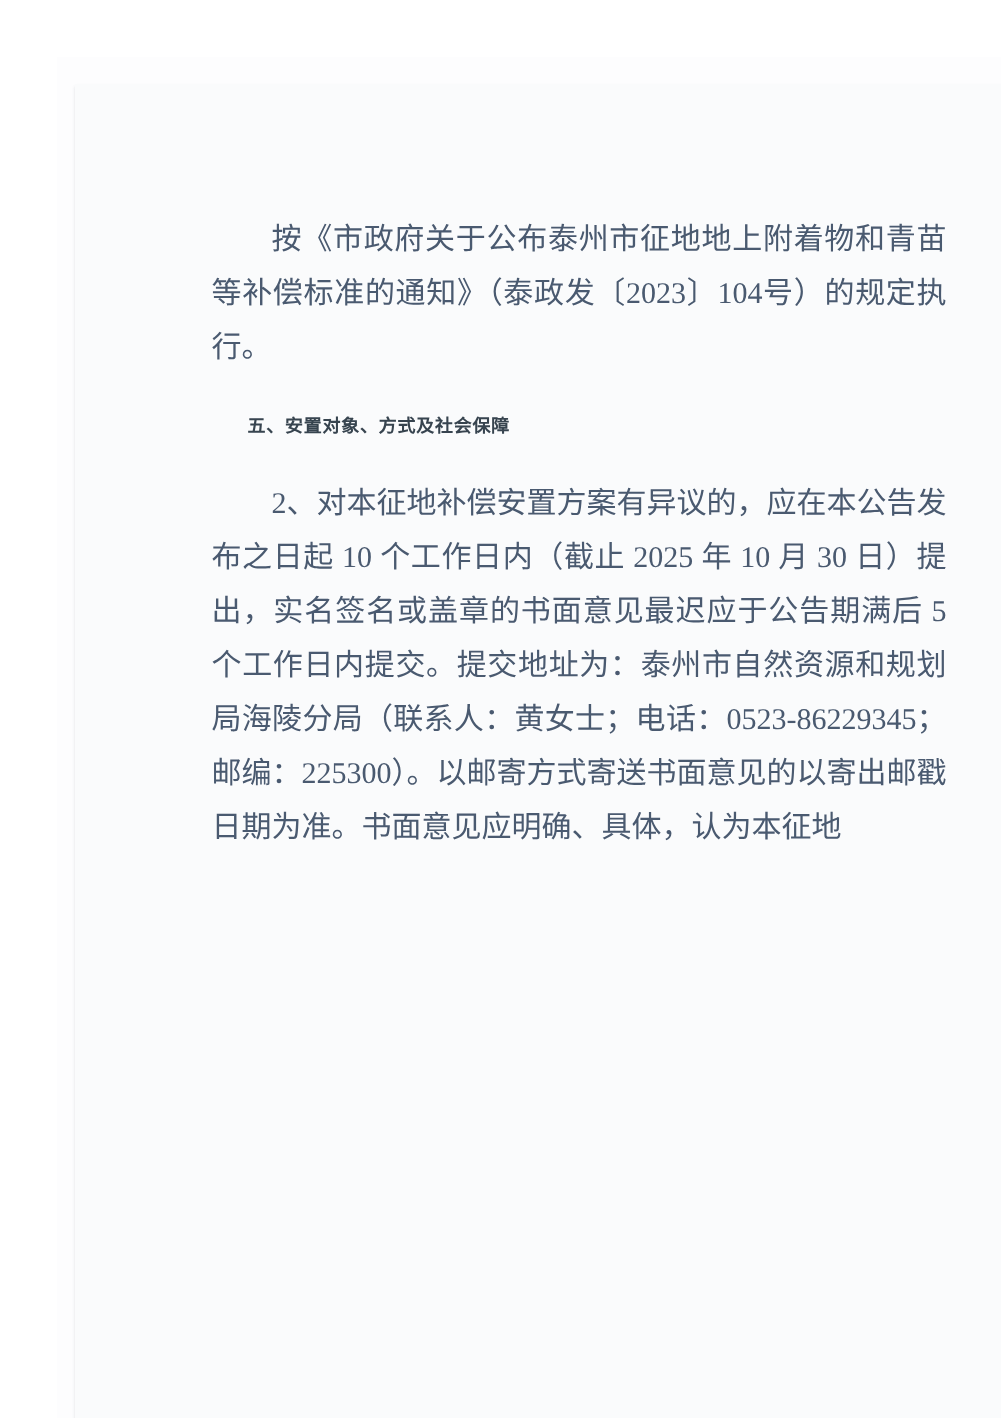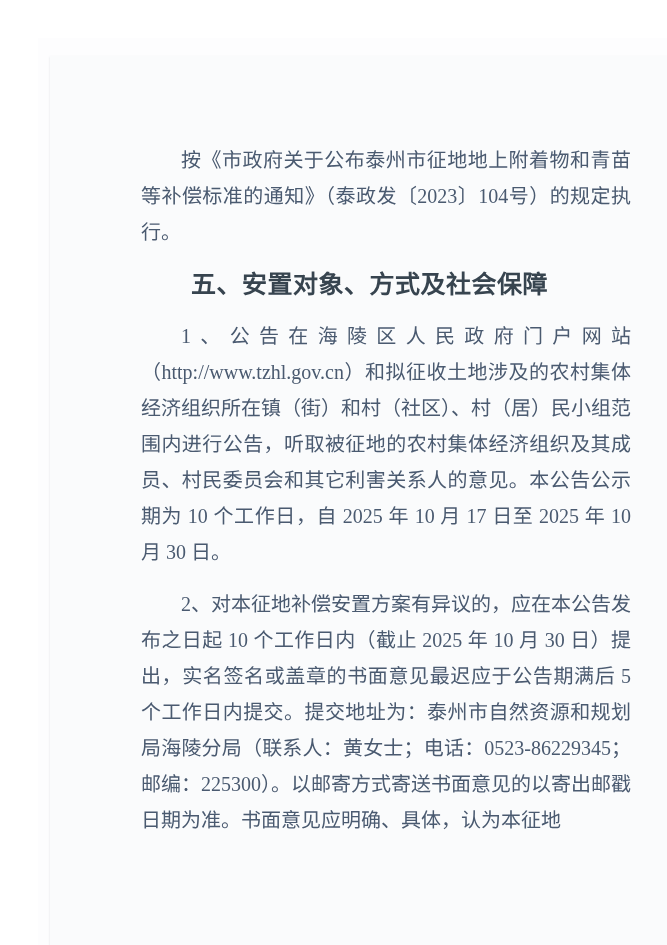--- a/index.html
+++ b/index.html
@@ -40,38 +40,37 @@
     line-height:36px;
     text-align:justify;
     text-justify:inter-ideograph;
     text-indent:2em;
     letter-spacing:0;
     color:var(--text);
   }
   .heading{
     font-family:"Liberation Sans","DejaVu Sans",sans-serif;
     font-weight:bold;
-    font-size:25px;
+    font-size:12px;
     line-height:36px;
     text-indent:2em;
     color:var(--heading);
     letter-spacing:0.5px;
   }
   .bottom-edge{
     position:absolute;
     left:0;bottom:0;
     width:667px;height:25px;
     background:linear-gradient(to bottom, rgba(180,190,200,0.12), rgba(255,255,255,0) 40%, #fefefe);
   }
 </style>
 </head>
 <body>
 
 <div class="scan-page">
   <div class="paper"></div>
   <div class="content">
     <p class="para">按《市政府关于公布泰州市征地地上附着物和青苗等补偿标准的通知》（泰政发〔2023〕104号）的规定执行。</p>
     <h2 class="heading">五、安置对象、方式及社会保障</h2>
-    <p class="para">1、公告在海陵区人民政府门户网站（http://www.tzhl.gov.cn）和拟征收土地涉及的农村集体经济组织所在镇（街）和村（社区）、村（居）民小组范围内进行公告，听取被征地的农村集体经济组织及其成员、村民委员会和其它利害关系人的意见。本公告公示期为 10 个工作日，自 2025 年 10 月 17 日至 2025 年 10 月 30 日。</p>
     <p class="para">2、对本征地补偿安置方案有异议的，应在本公告发布之日起 10 个工作日内（截止 2025 年 10 月 30 日）提出，实名签名或盖章的书面意见最迟应于公告期满后 5 个工作日内提交。提交地址为：泰州市自然资源和规划局海陵分局（联系人：黄女士；电话：0523-86229345；邮编：225300）。以邮寄方式寄送书面意见的以寄出邮戳日期为准。书面意见应明确、具体，认为本征地</p>
   </div>
   <div class="bottom-edge"></div>
 </div>
 
 </body></html>

